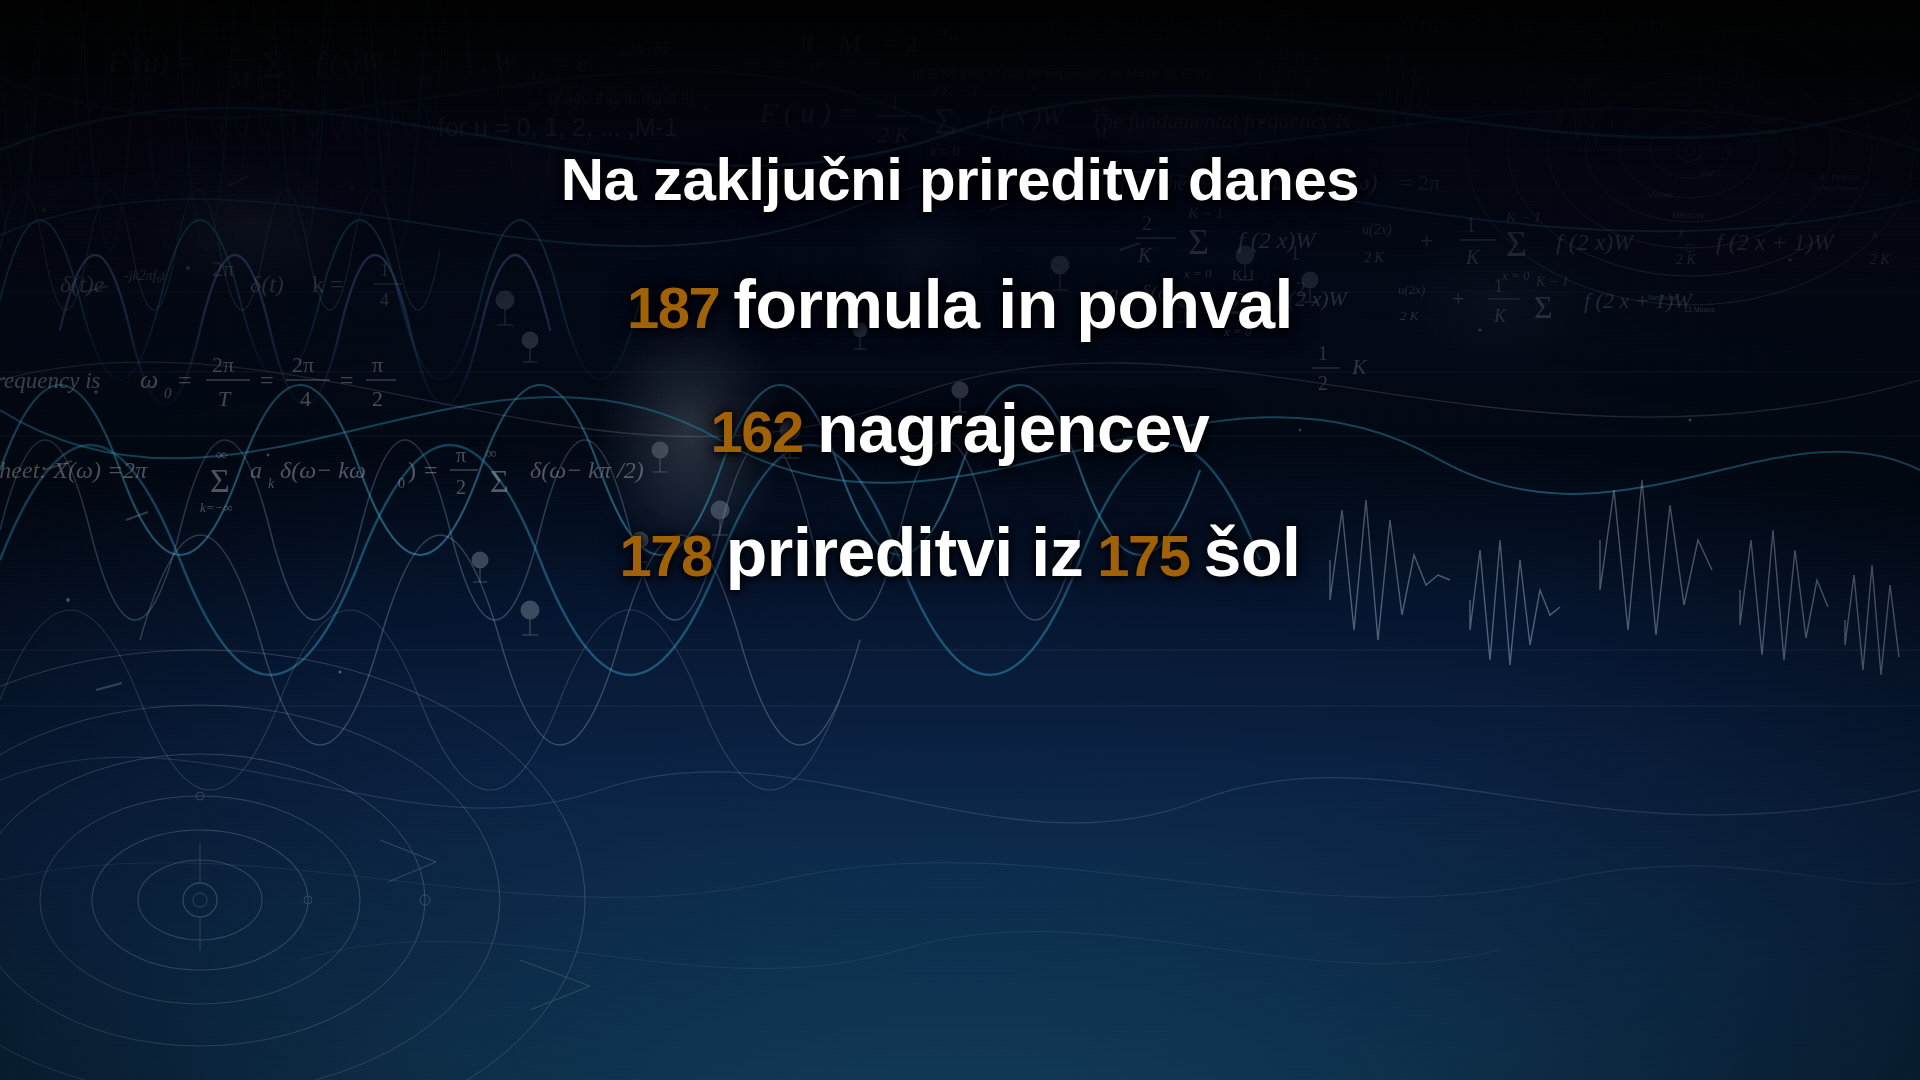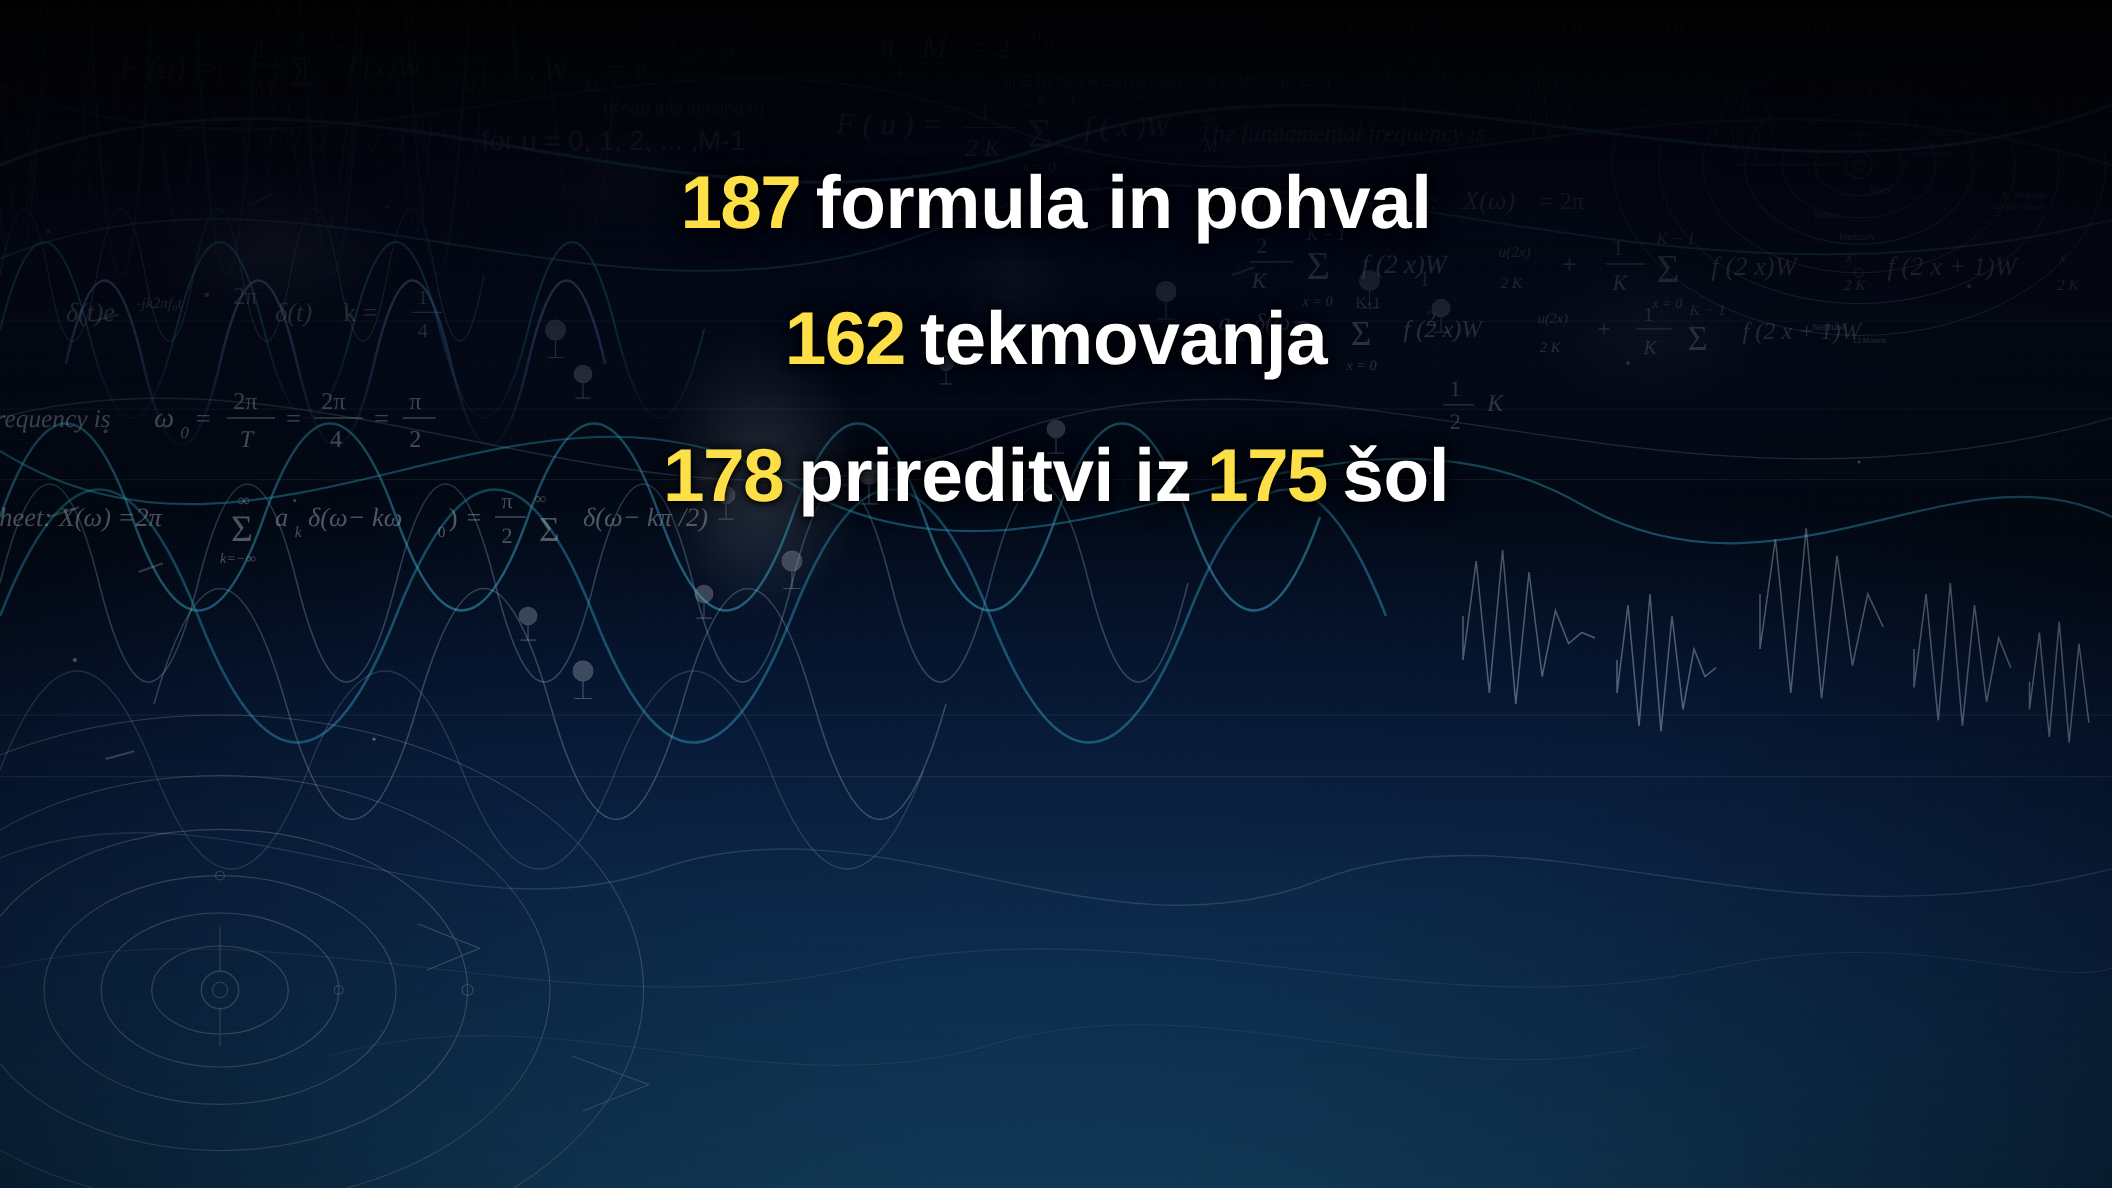--- a/index.html
+++ b/index.html
@@ -102,23 +102,23 @@
     font-size: 68px;
     line-height: 1;
     margin-bottom: 56px;
   }
 
   .line-stat.last {
     margin-bottom: 0;
   }
 
   .num {
-    color: #fde047;
+    color: #a16207;
     font-weight: 800;
-    font-size: 68px;
+    font-size: 58px;
     letter-spacing: -1.5px;
     text-shadow:
       0 0 10px rgba(0,0,0,0.85),
       0 2px 7px rgba(0,0,0,0.75),
       0 0 26px rgba(0,0,0,0.5);
   }
 
   .gap { display: inline-block; width: 14px; }
 </style>
 </head>
@@ -517,27 +517,28 @@
       </g>
     </g>
   </svg>
 
   <div class="bg-topdark"></div>
   <div class="bg-vignette"></div>
   <div class="bg-noise"></div>
 
   <div class="content">
 
+    <div class="line line-title">Na zaključni prireditvi danes</div>
 
     <div class="line line-stat">
       <span class="num">187</span><span class="gap"></span><span>formula in pohval</span>
     </div>
 
     <div class="line line-stat">
-      <span class="num">162</span><span class="gap"></span><span>tekmovanja</span>
+      <span class="num">162</span><span class="gap"></span><span>nagrajencev</span>
     </div>
 
     <div class="line line-stat">
       <span class="num">178</span><span class="gap"></span><span>prireditvi iz</span><span class="gap"></span><span class="num">175</span><span class="gap"></span><span>šol</span>
     </div>
 
 
   </div>
 </div>
 

